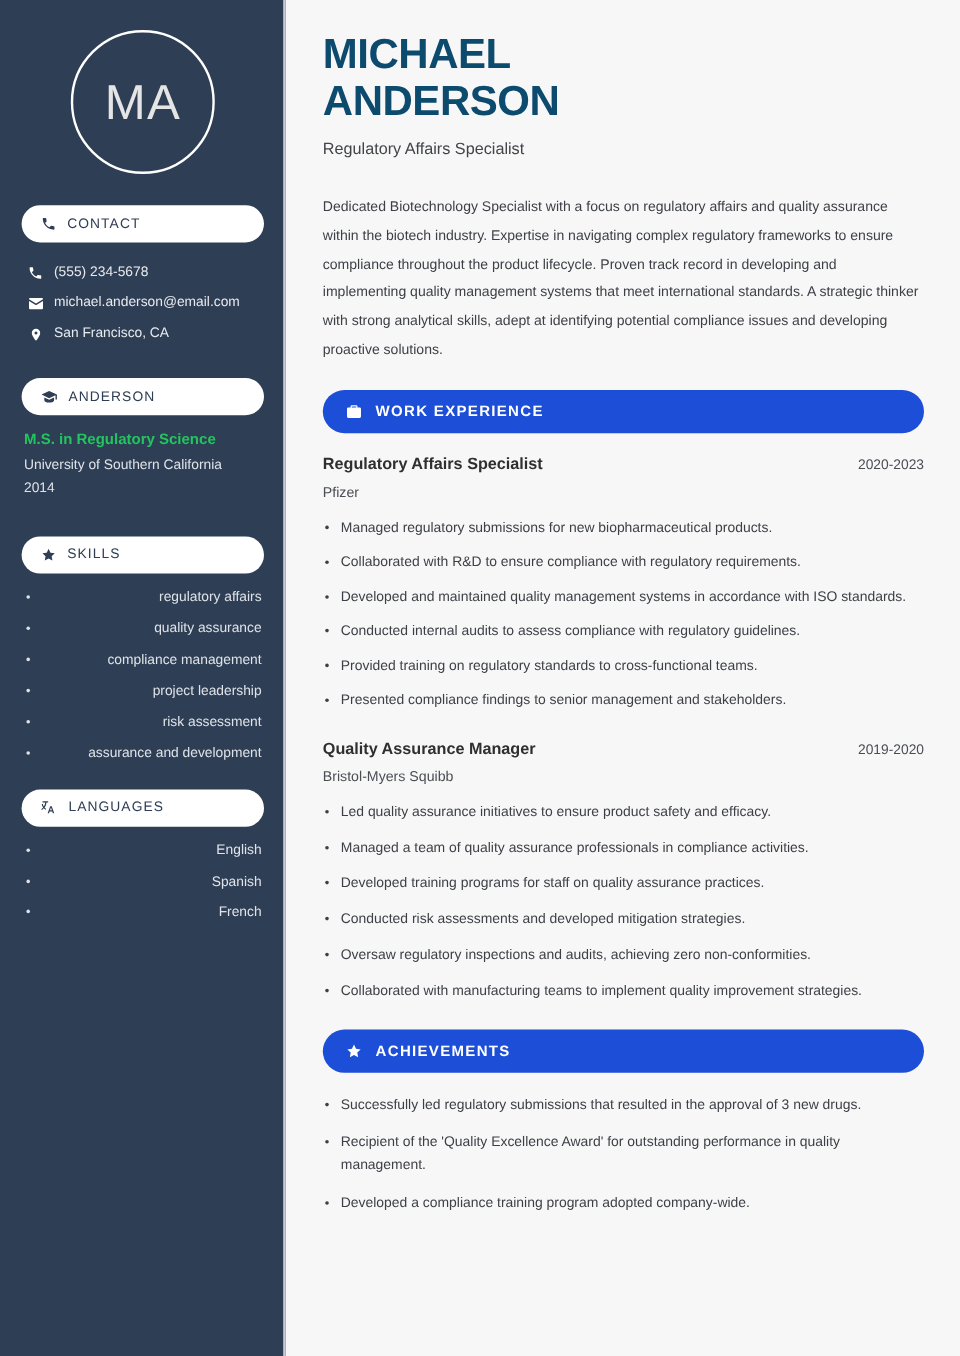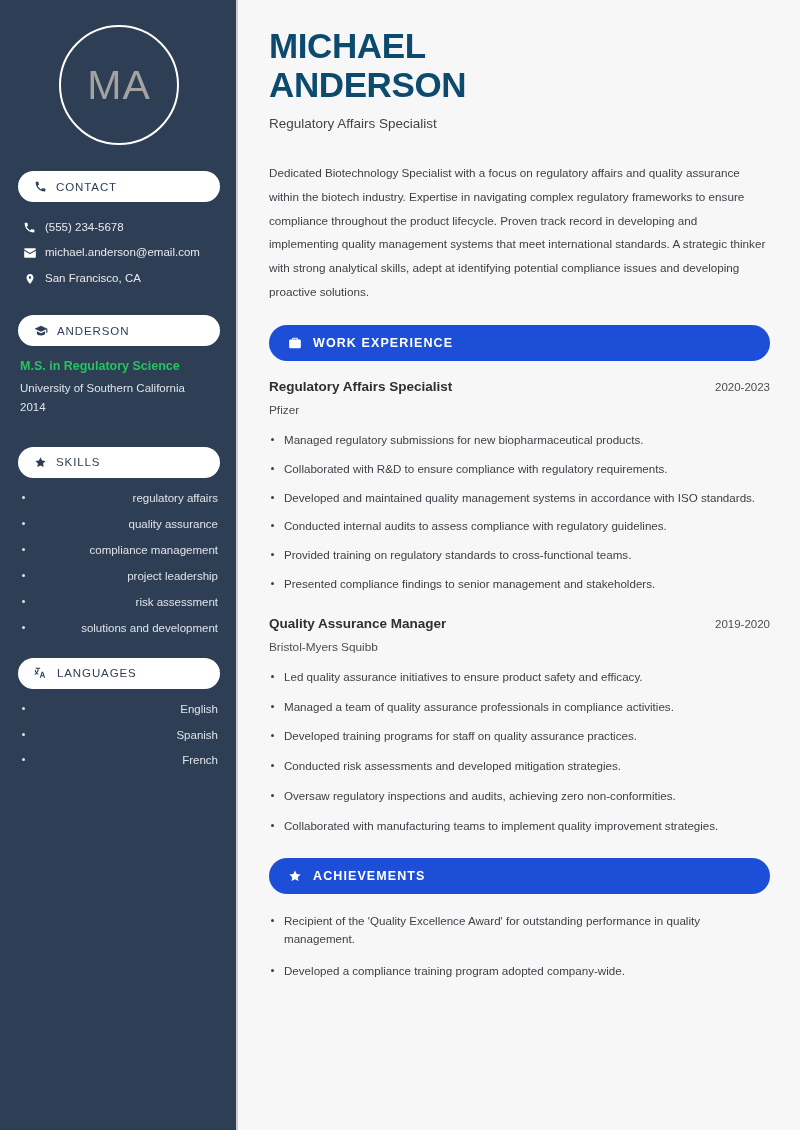--- a/index.html
+++ b/index.html
@@ -53,21 +53,21 @@
     width: 120px;
     height: 120px;
     border-radius: 50%;
     border: 2px solid #ffffff;
     display: flex;
     align-items: center;
     justify-content: center;
     font-size: 41px;
     font-weight: 400;
     letter-spacing: 1px;
-    color: #a3a3a3;
+    color: #e5e5e5;
   }
 
   .pill {
     background: #ffffff;
     color: #2e3e54;
     border-radius: 999px;
     height: 31px;
     display: flex;
     align-items: center;
     gap: 9px;
@@ -301,21 +301,21 @@
             </svg>
         </span>
         <span>SKILLS</span>
       </div>
       <ul class="side-list">
         <li>regulatory affairs</li>
         <li>quality assurance</li>
         <li>compliance management</li>
         <li>project leadership</li>
         <li>risk assessment</li>
-        <li>solutions and development</li>
+        <li>assurance and development</li>
       </ul>
     </div>
 
     <div class="side-section">
       <div class="pill">
         <span class="ico">
           <svg width="14" height="14" viewBox="0 0 24 24" fill="#2e3e54">
               <path d="M2.5 3h8v1.7H7.9v.9c0 2.3-.9 4.5-2.5 6.3l2.3 2-1.1 1.3-2.3-2.1-2.6 2.4-1.1-1.2 2.7-2.5C2 10.2 1.4 8.6 1.4 7h1.7c0 1.2.4 2.4 1.2 3.4 1.1-1.4 1.8-3 1.8-4.8v-.9H2.5V3zM15.6 10h-2.2l-3.6 10h1.9l.9-2.6h3.8l.9 2.6h1.9l-3.6-10zm-2.4 5.8 1.3-3.8 1.3 3.8h-2.6z"></path>
             </svg>
         </span>
@@ -383,19 +383,20 @@
 
     <div class="bar">
       <span class="ico">
         <svg width="14" height="14" viewBox="0 0 24 24" fill="#ffffff">
             <path d="M12 2.5l2.9 6 6.6.9-4.8 4.6 1.2 6.5L12 17.4 6.1 20.5l1.2-6.5L2.5 9.4l6.6-.9 2.9-6z"></path>
           </svg>
       </span>
       <span>ACHIEVEMENTS</span>
     </div>
     <ul class="bullets achv-bullets">
+      <li>Successfully led regulatory submissions that resulted in the approval of 3 new drugs.</li>
       <li>Recipient of the 'Quality Excellence Award' for outstanding performance in quality management.</li>
       <li>Developed a compliance training program adopted company-wide.</li>
     </ul>
 
   </main>
 
 </div>
 
 </body></html>

